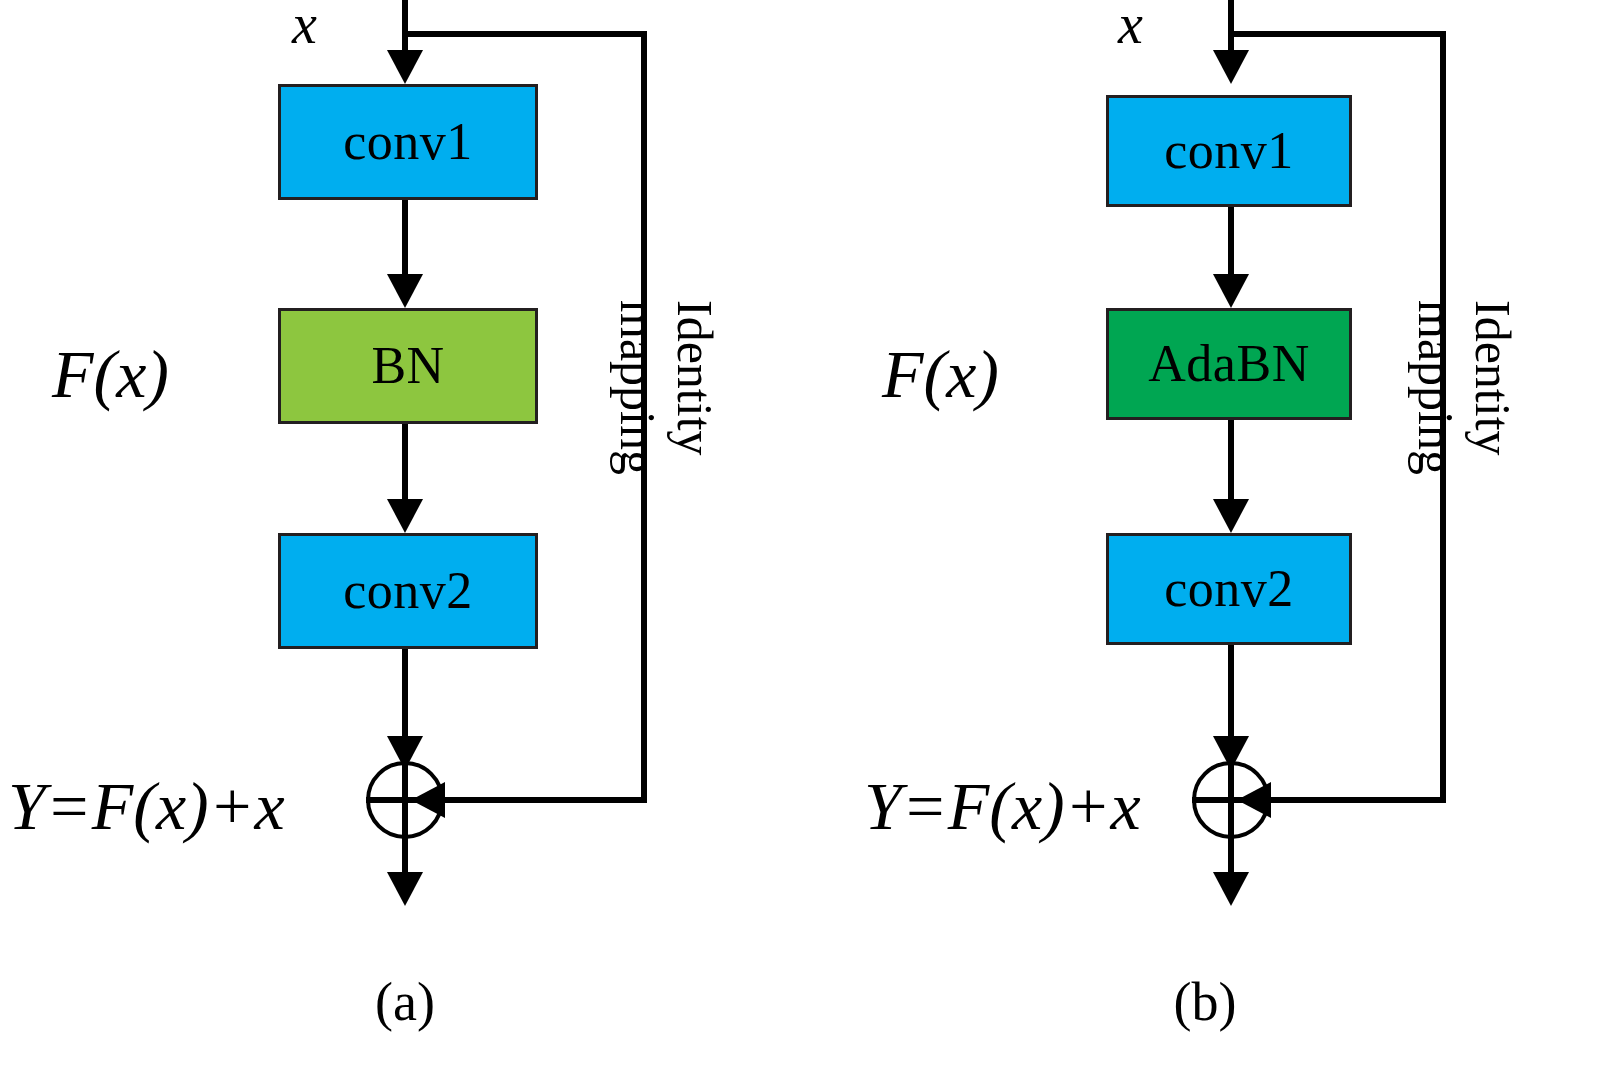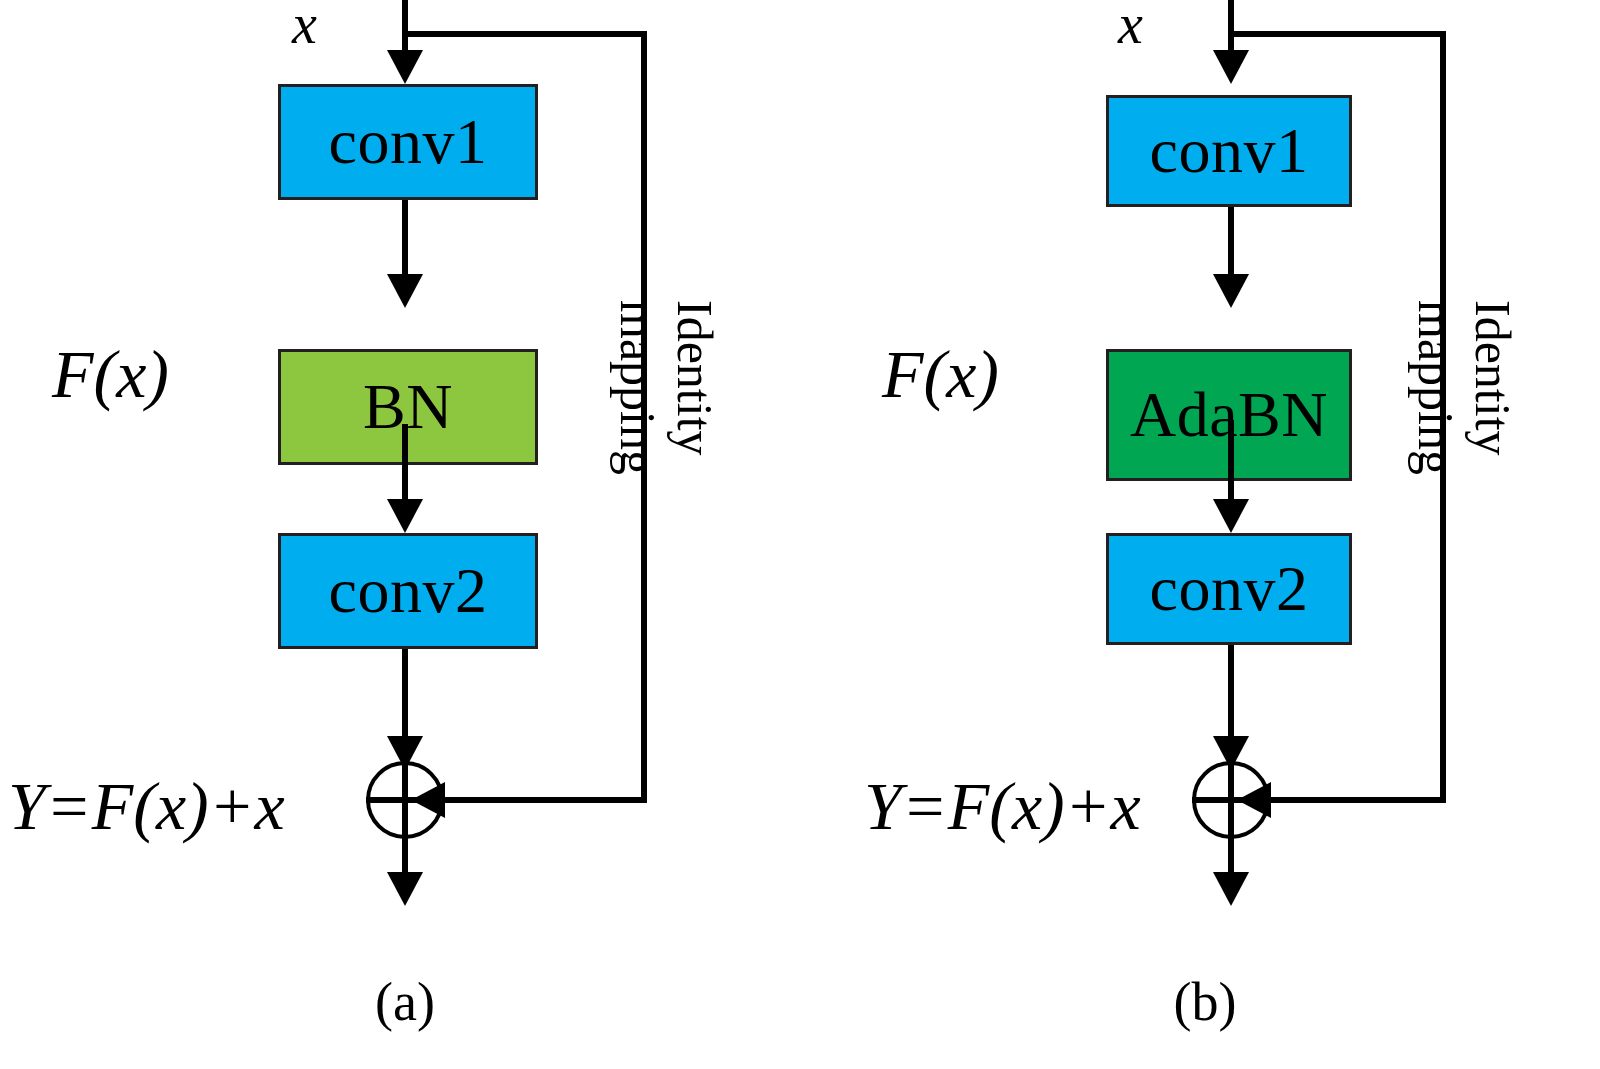--- a/index.html
+++ b/index.html
@@ -26,32 +26,32 @@
   #panel-b { left: 800px; }
 
   
   .block {
     position: absolute;
     box-sizing: border-box;
     border: 3px solid #231f20;
     display: flex;
     align-items: center;
     justify-content: center;
-    font-size: 64px;
+    font-size: 52px;
     line-height: 1;
     letter-spacing: 0.5px;
     color: #000;
     white-space: nowrap;
   }
   .block.blue  { background: #00aeef; }
   .block.lime  { background: #8dc63f; }
   .block.green { background: #00a652; }
 
   .b-conv1 { left: 278px; top: 84px;  width: 260px; height: 116px; }
-  .b-norm  { left: 278px; top: 308px; width: 260px; height: 116px; margin-top: 41px; }
+  .b-norm  { left: 278px; top: 308px; width: 260px; height: 116px; }
   .b-conv2 { left: 278px; top: 533px; width: 260px; height: 116px; font-family: Liberation Serif, serif; }
 
   
   .vline {
     position: absolute;
     width: 6px;
     background: #000;
     margin-left: -3px;
   }
   .hline {
@@ -201,21 +201,21 @@
   <div class="hline" style="left:469px; top:800px; width:177px;"></div>
   <div class="arrow-left" style="left:437px; top:800px;"></div>
 
   <div class="block blue b-conv1" style="left:306px; top:95px; width:246px; height:112px;">
     <span>conv1</span>
   </div>
 
   <div class="vline" style="left:431px; top:207px; height:70px;"></div>
   <div class="arrow-down" style="left:431px; top:274px;"></div>
 
-  <div class="block green b-norm" style="left:306px; top:308px; width:246px; height:132px;">
+  <div class="block green b-norm" style="left:306px; top:308px; width:246px; height:112px;">
     <span>AdaBN</span>
   </div>
 
   <div class="vline" style="left:431px; top:420px; height:81px;"></div>
   <div class="arrow-down" style="left:431px; top:499px;"></div>
 
   <div class="block blue b-conv2" style="left:306px; top:533px; width:246px; height:112px;">
     <span>conv2</span>
   </div>
 

